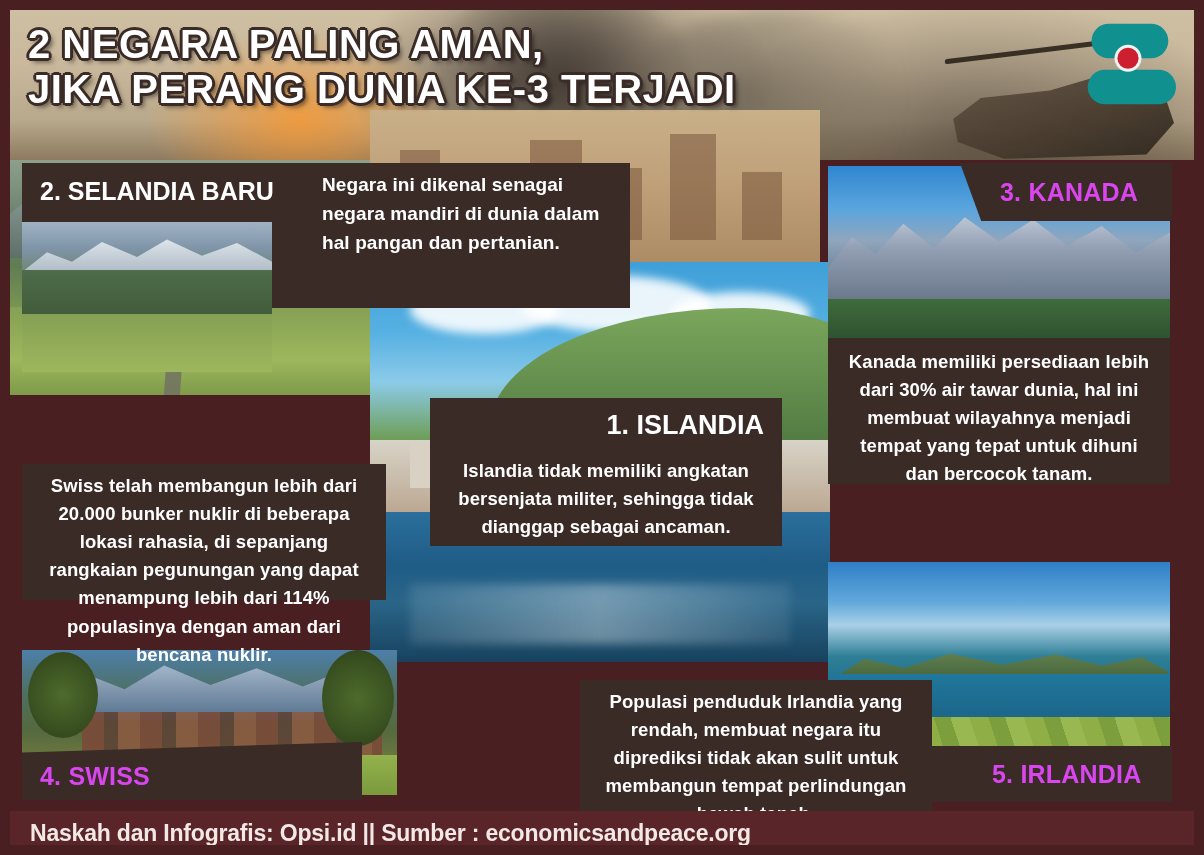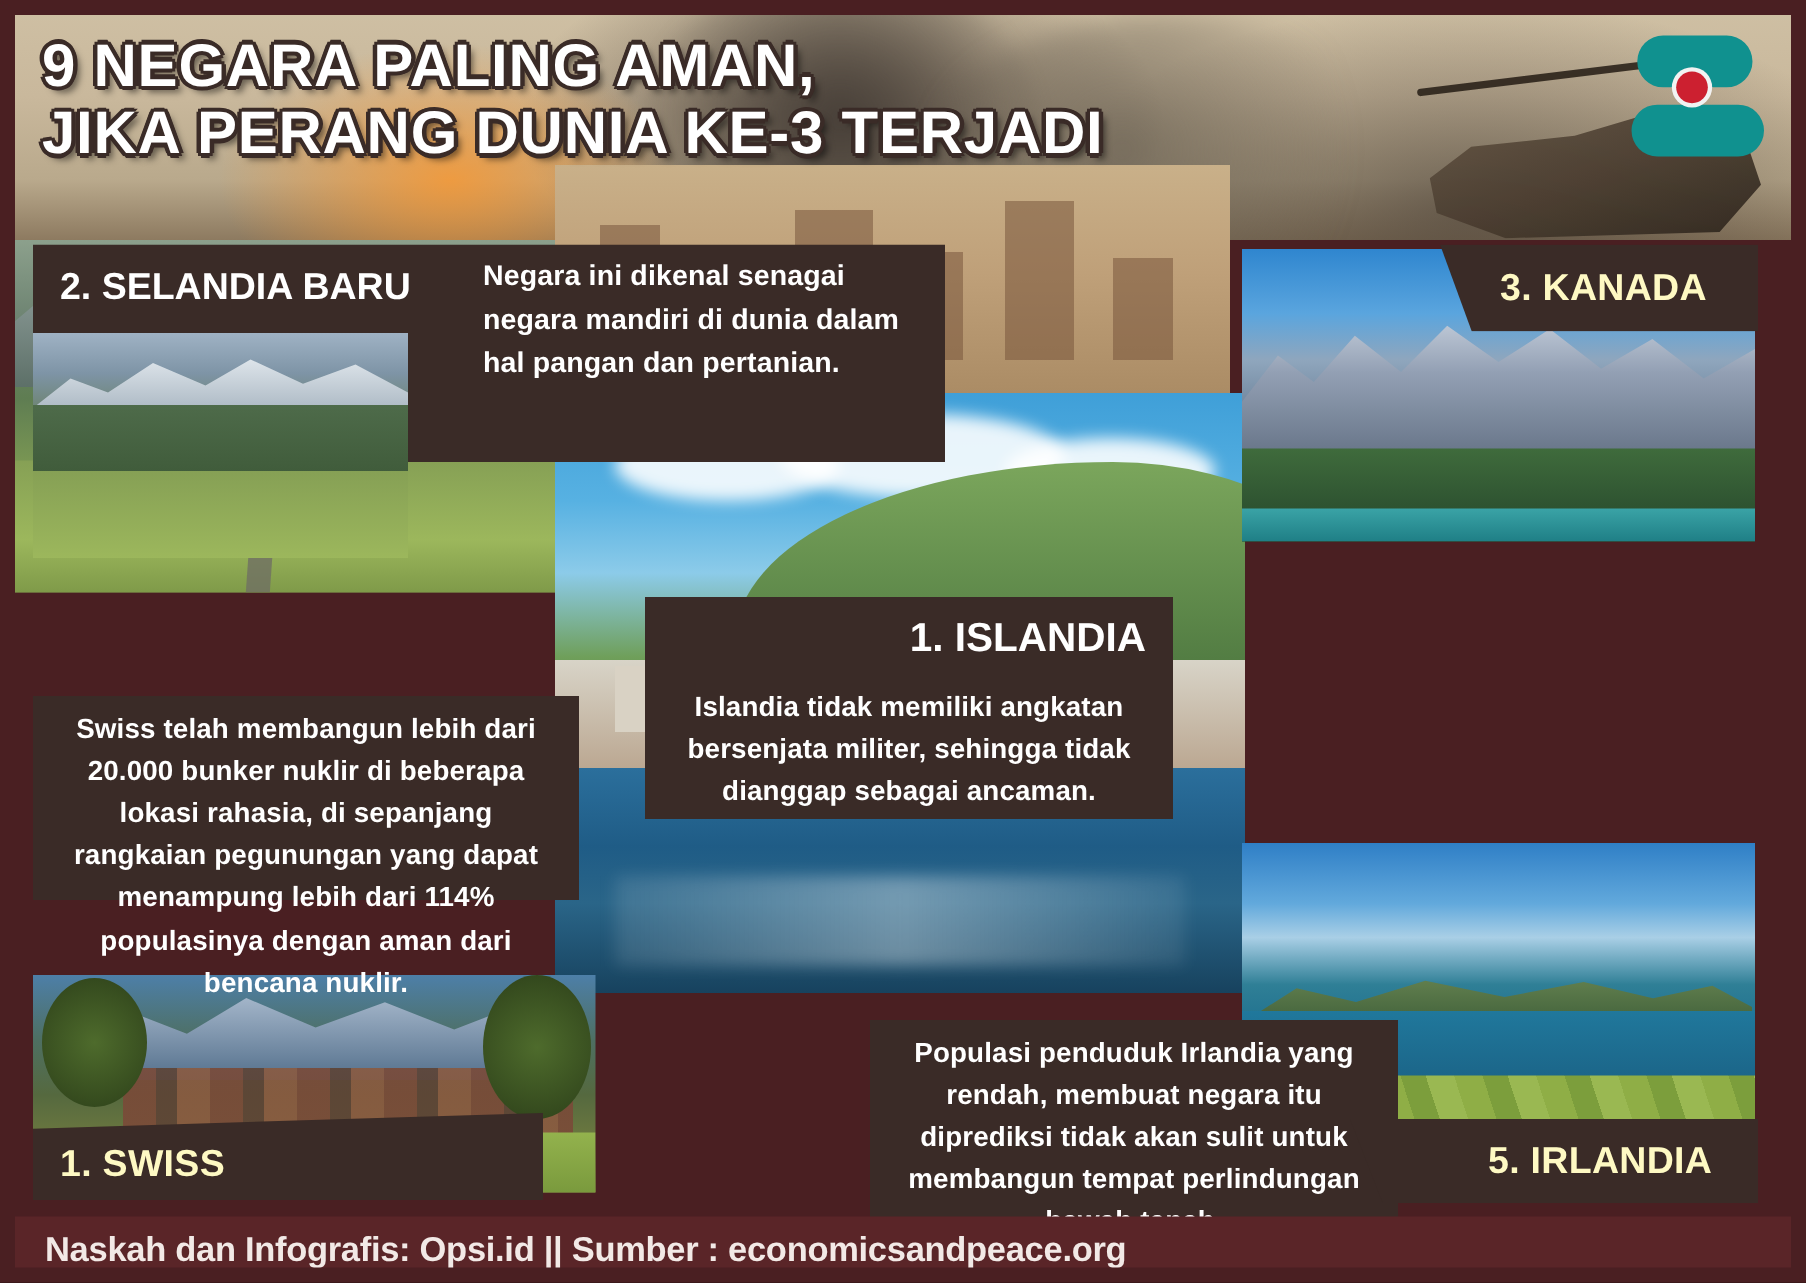--- a/index.html
+++ b/index.html
@@ -152,21 +152,21 @@
     font-family:"Liberation Sans",sans-serif;
   }
   .headline .l2{display:block;}
 
   
   .logo{position:absolute;right:28px;top:16px;width:96px;height:96px;}
   .logo svg{display:block;width:100%;height:100%;}
 
   
   .ctitle{
-    position:absolute;font-weight:bold;color:#fef9c3;white-space:nowrap;
+    position:absolute;font-weight:bold;color:#d946ef;white-space:nowrap;
     font-size:25px;letter-spacing:.2px;
   }
 
   
   .footer{
     position:absolute;left:0;bottom:0;width:1204px;height:44px;
     background:#5a2528;
   }
   .footer .ftxt{
     position:absolute;left:30px;top:50%;transform:translateY(-50%);
@@ -245,21 +245,21 @@
     </div>
 
     <div class="bgcell bg-ire">
       <div class="isle"></div>
       <div class="sea"></div>
       <div class="fields"></div>
     </div>
   </div>
 
   <div class="headline">
-    <span>9 NEGARA PALING AMAN,</span>
+    <span>2 NEGARA PALING AMAN,</span>
     <span class="l2">JIKA PERANG DUNIA KE-3 TERJADI</span>
   </div>
 
   <div class="logo">
     <svg viewBox="0 0 100 100" aria-hidden="true">
       <path d="M30 8 H74 a18 18 0 0 1 0 36 H54 v12 h28 a18 18 0 0 1 0 36 H26 a18 18 0 0 1 0 -36 h20 V44 H30 a18 18 0 0 1 0 -36 Z" fill="#10918f"></path>
       <circle cx="50" cy="44" r="14" fill="#f2f2f2"></circle>
       <circle cx="50" cy="44" r="11" fill="#cc2030"></circle>
     </svg>
   </div>
@@ -271,31 +271,34 @@
 
   <div class="bgcell ph-nz" style="left:22px;top:222px;width:250px;height:150px;">
     <div class="snow"></div>
       <div class="hills"></div>
       <div class="low"></div>
   </div>
 
   <div class="panel angled-kan" style="left:960px;top:163px;width:212px;height:58px;">
     <div class="ctitle" style="left:40px;top:15px;">3. KANADA</div>
   </div>
+  <div class="panel" style="left:828px;top:338px;width:342px;height:146px;padding:10px 16px;">
+    <div class="panel-txt" style="font-size:18.5px;text-align:center;">Kanada memiliki persediaan lebih dari 30% air tawar dunia, hal ini membuat wilayahnya menjadi tempat yang tepat untuk dihuni dan bercocok tanam.</div>
+  </div>
 
   <div class="panel" style="left:430px;top:398px;width:352px;height:148px;padding:12px 18px;">
     <div style="font-size:27px;font-weight:bold;text-align:right;margin-bottom:16px;">1. ISLANDIA</div>
     <div class="panel-txt" style="font-size:18.5px;text-align:center;">Islandia tidak memiliki angkatan bersenjata militer, sehingga tidak dianggap sebagai ancaman.</div>
   </div>
 
   <div class="panel" style="left:22px;top:464px;width:364px;height:136px;padding:8px 14px;">
     <div class="panel-txt" style="font-size:18.5px;text-align:center;">Swiss telah membangun lebih dari 20.000 bunker nuklir di beberapa lokasi rahasia, di sepanjang rangkaian pegunungan yang dapat menampung lebih dari 114% populasinya dengan aman dari bencana nuklir.</div>
   </div>
   <div class="panel angled-swiss" style="left:22px;top:742px;width:340px;height:58px;">
-    <div class="ctitle" style="left:18px;top:20px;">1. SWISS</div>
+    <div class="ctitle" style="left:18px;top:20px;">4. SWISS</div>
   </div>
 
   <div class="panel" style="left:580px;top:644px;width:352px;height:140px;padding:8px 16px;margin-top:36px;">
     <div class="panel-txt" style="font-size:18.5px;text-align:center;">Populasi penduduk Irlandia yang rendah, membuat negara itu diprediksi tidak akan sulit untuk membangun tempat perlindungan bawah tanah.</div>
   </div>
   <div class="panel angled-ire" style="left:900px;top:746px;width:272px;height:56px;">
     <div class="ctitle" style="left:92px;top:14px;">5. IRLANDIA</div>
   </div>
 
   <div class="footer">

